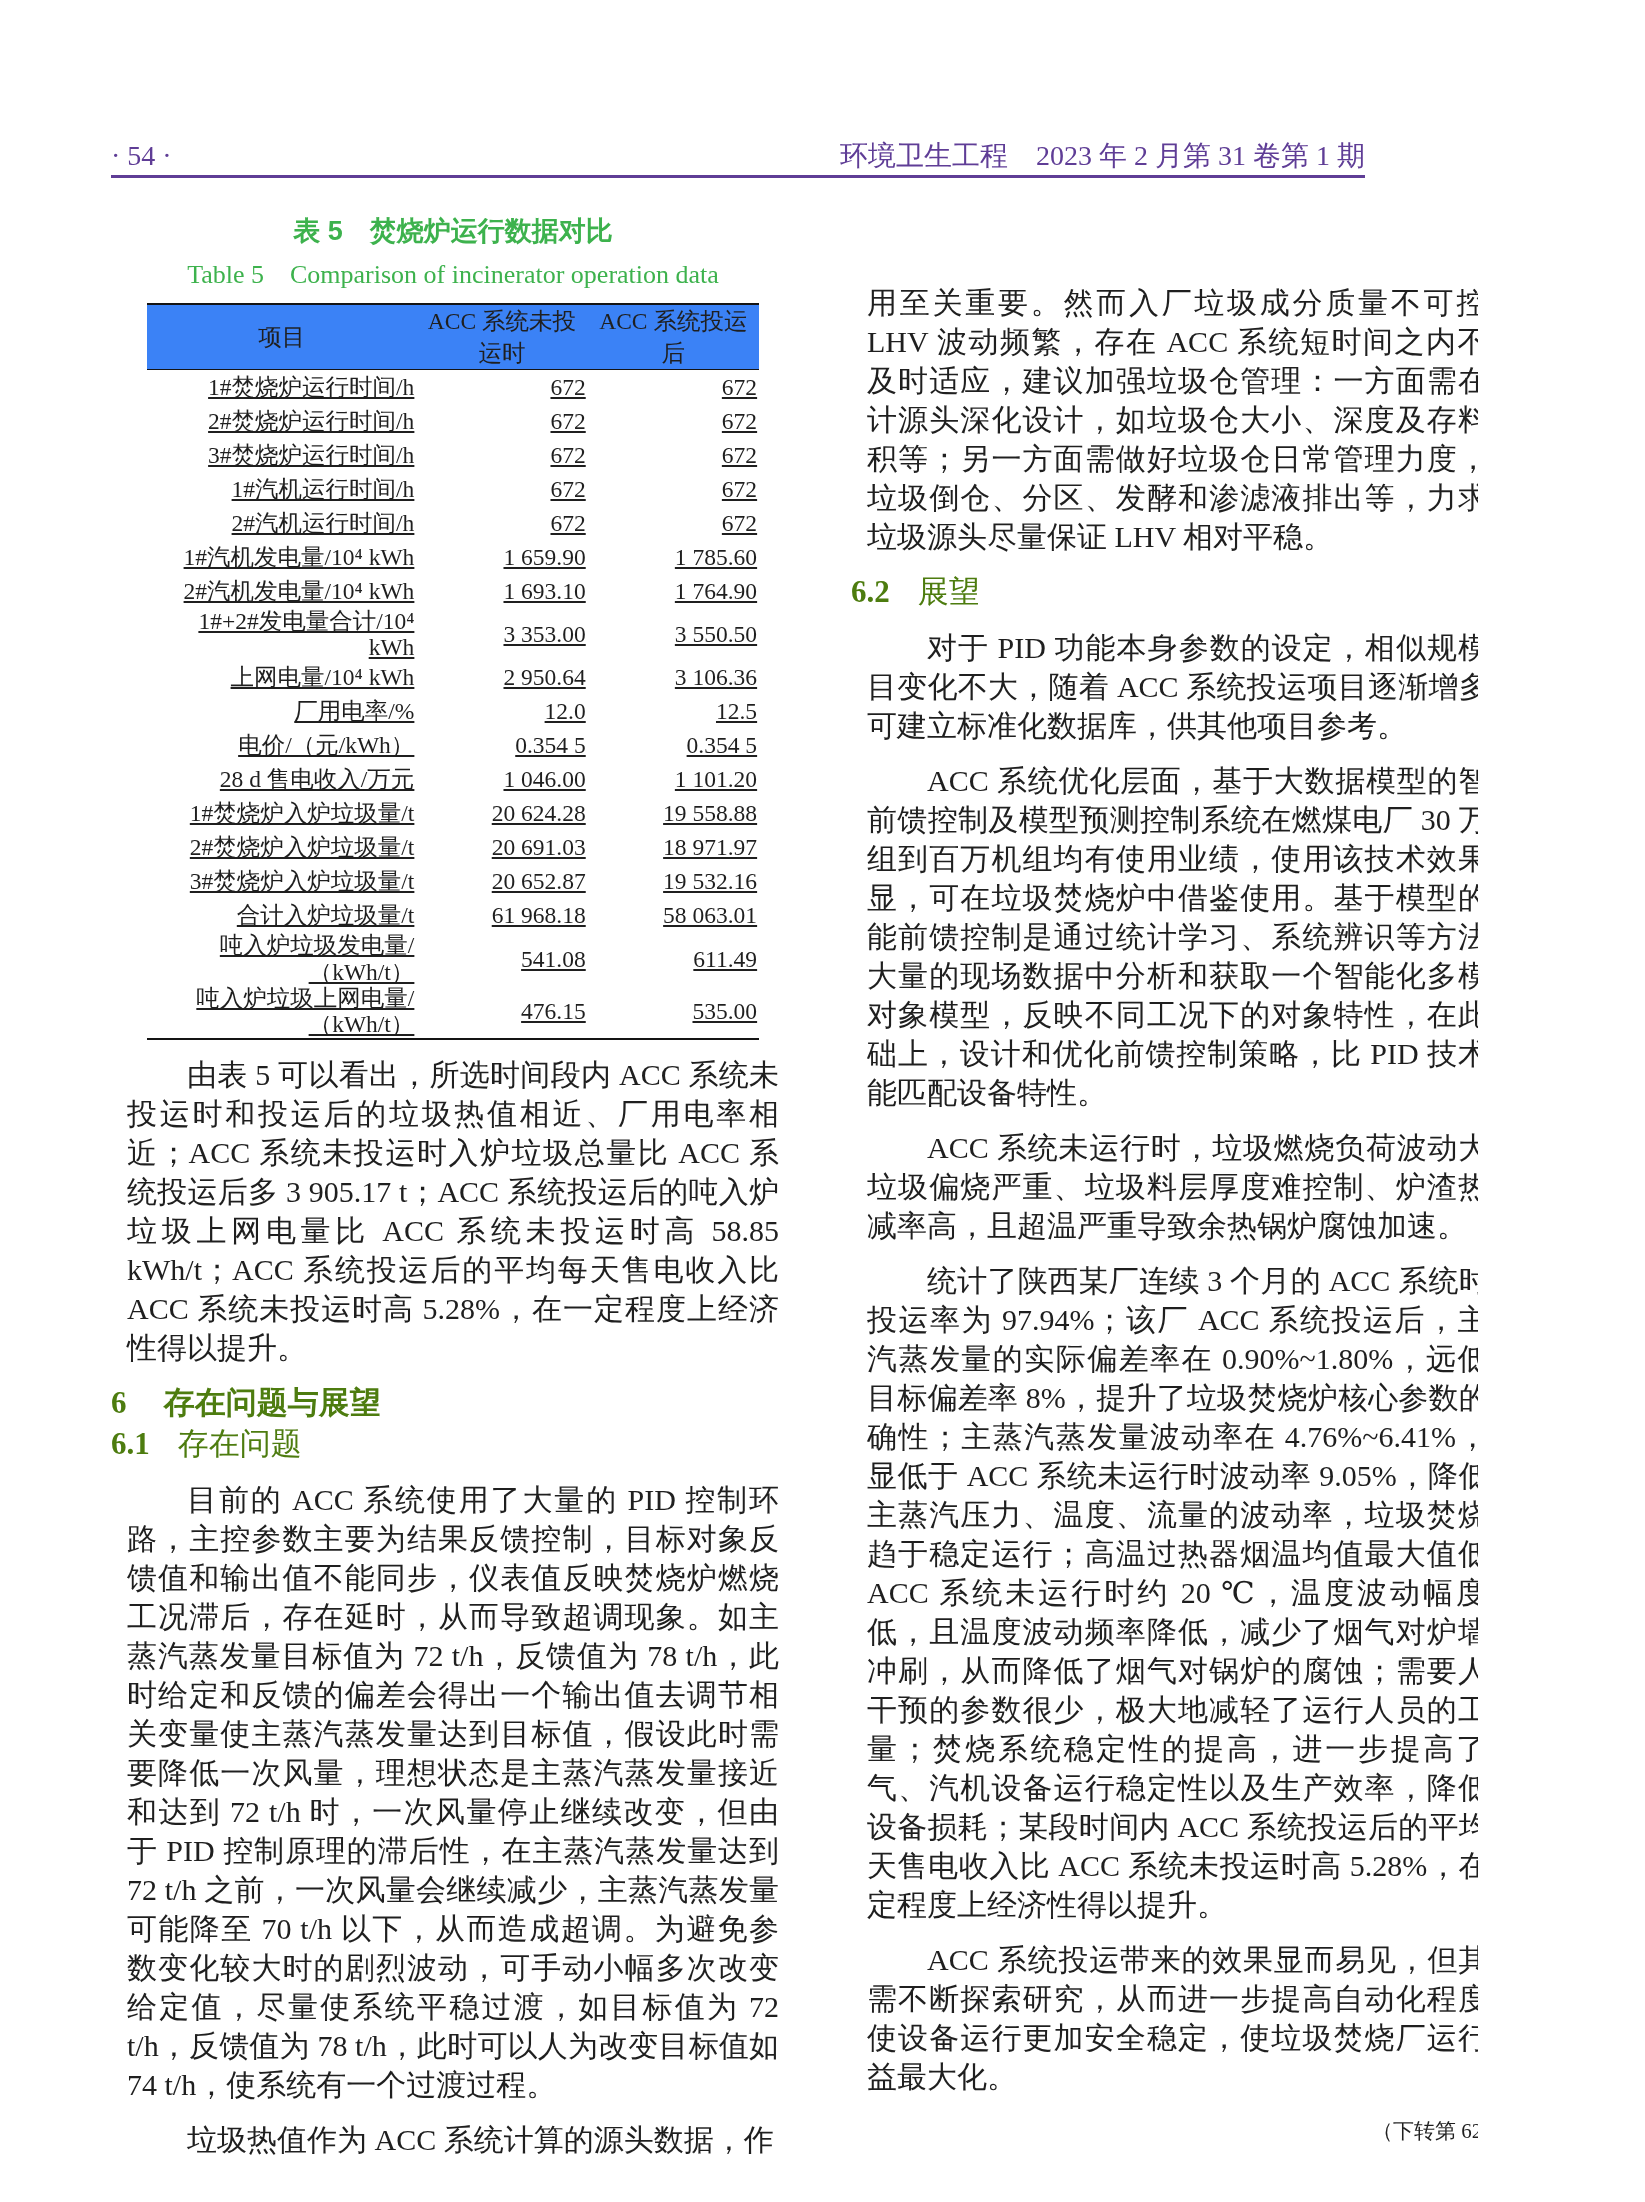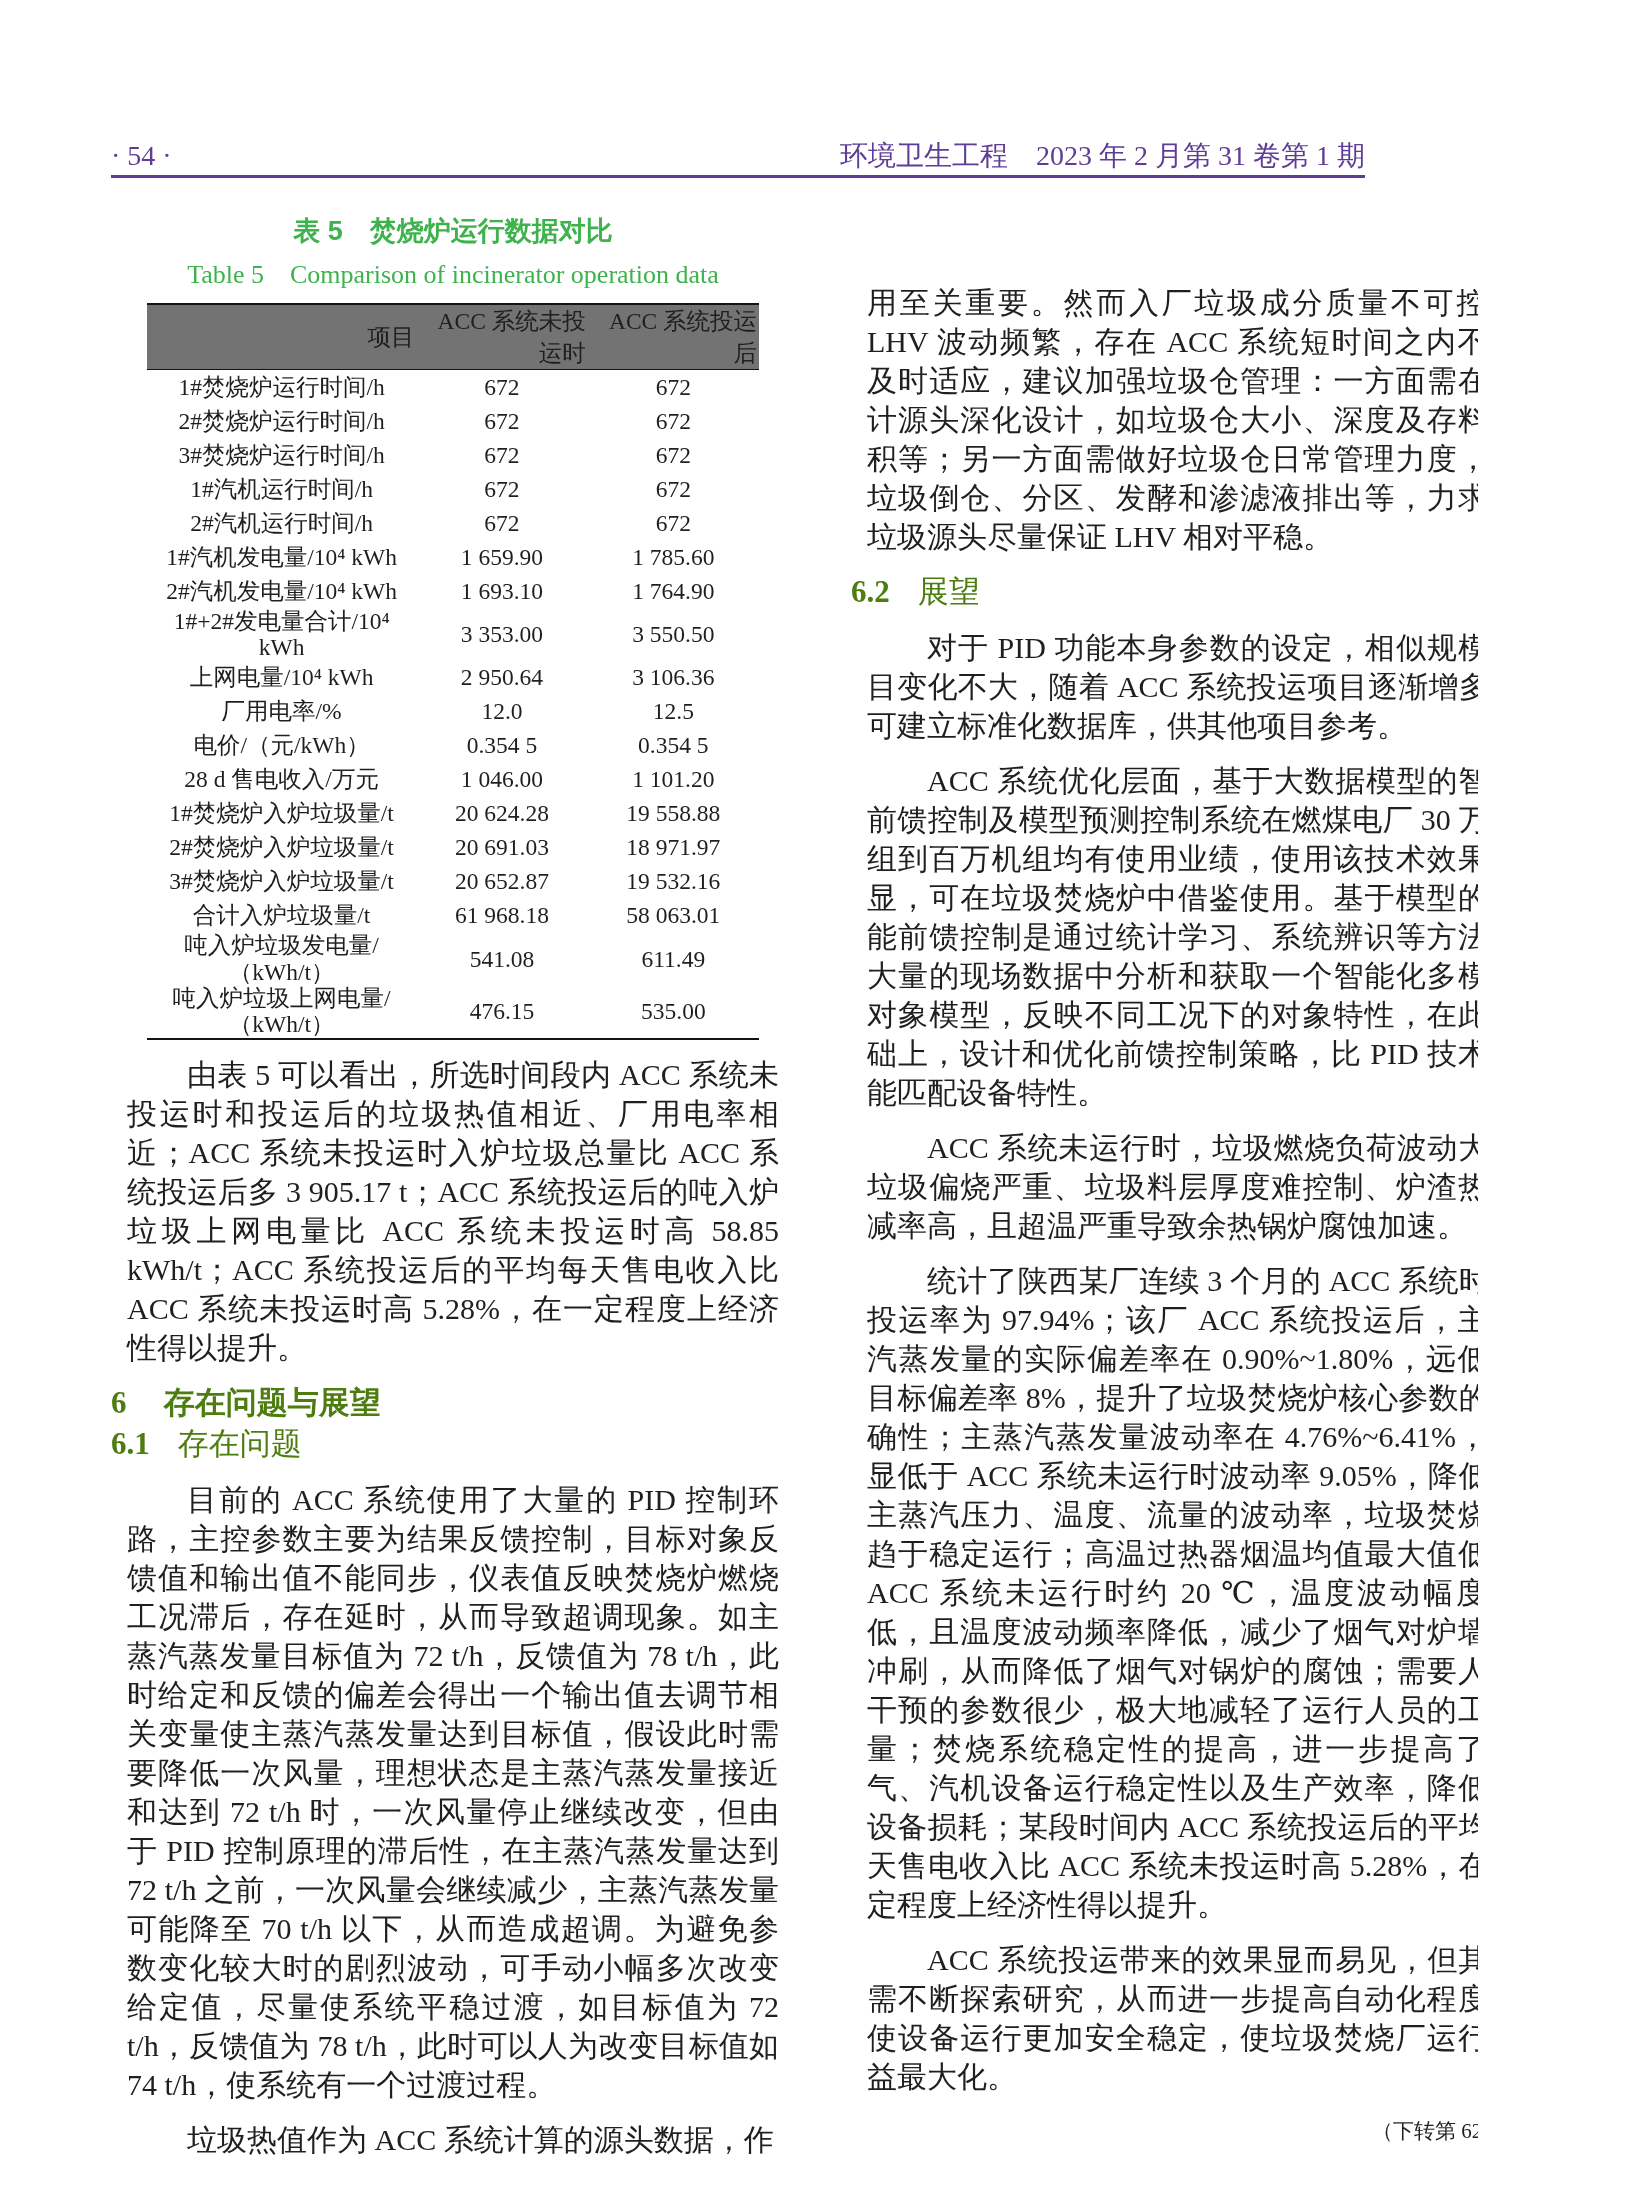--- a/index.html
+++ b/index.html
@@ -65,35 +65,35 @@
     margin-bottom: 11.3px;
   }
   table.data-table {
     width: 100%;
     border-collapse: collapse;
     border-top: 2.8px solid #141414;
     border-bottom: 2.8px solid #141414;
     font-size: 23.5px;
   }
   table.data-table thead tr {
-    background: #737373;
-    text-align: right;
+    background: #3b82f6;
   }
   table.data-table th {
     font-weight: normal;
     height: 38px;
     border-bottom: 1.9px solid #141414;
     padding: 0 1.9px;
   }
   table.data-table td {
     height: 34px;
     padding: 0 1.9px;
-    text-align: center;
+    text-align: right;
     vertical-align: middle;
     line-height: 1.12;
+    text-decoration: underline;
   }
   td.lbl { white-space: pre-line; }
 
   
   .body-p {
     margin: 16px;
     font-size: 30px;
     line-height: 39px;
   }
   .indent { text-indent: 2em; }

